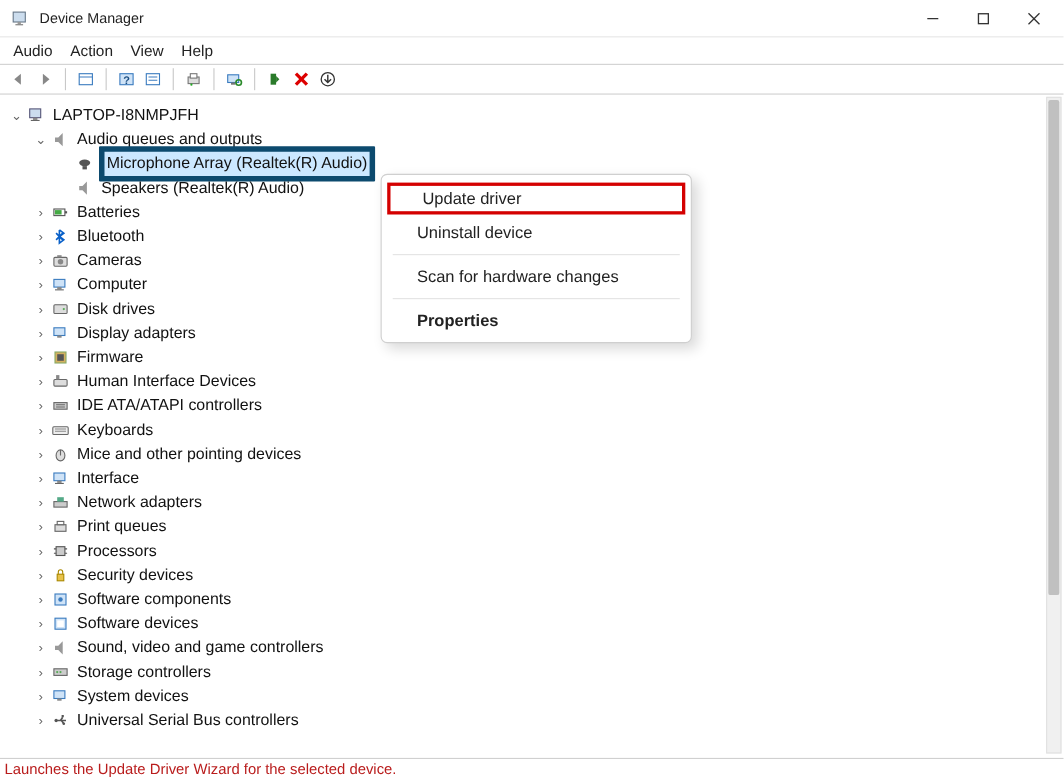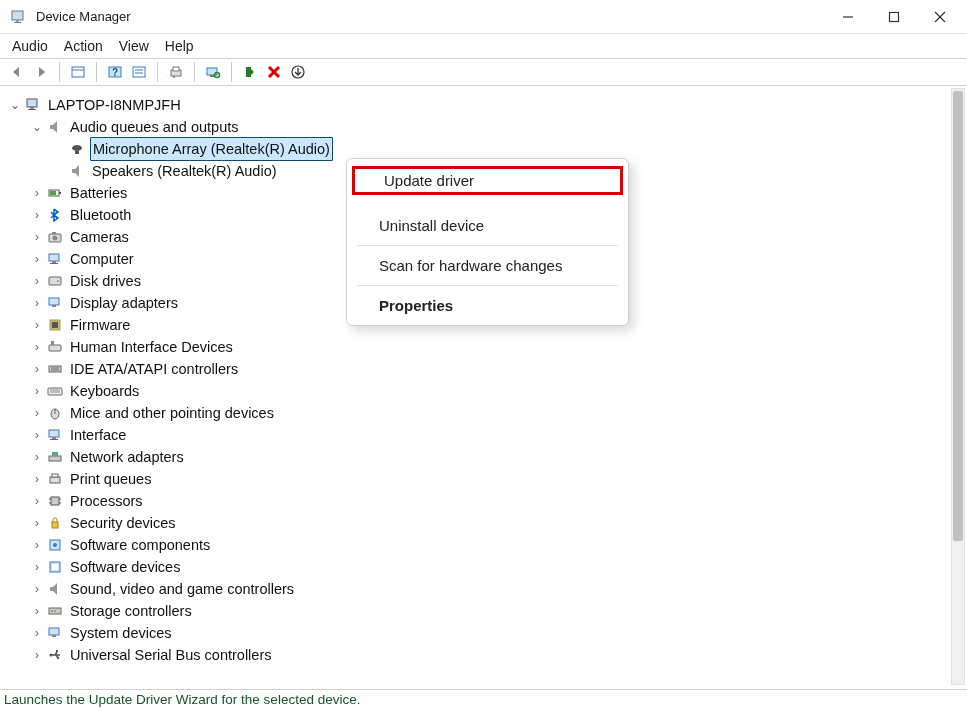--- a/index.html
+++ b/index.html
@@ -23,38 +23,38 @@
 .tb-btn { width:22px; height:22px; display:flex; align-items:center; justify-content:center; border:1px solid transparent; }
 .tb-btn svg { display:block; }
 
 
 .tree-container { position:absolute; top:88px; left:0; right:0; bottom:24px; overflow:hidden; }
 .tree { padding: 6px 0 0 8px; font-size:14.5px; color:#111; line-height: 22px; }
 .row { display:flex; align-items:center; height:22px; white-space:nowrap; }
 .exp { width:14px; text-align:center; color:#666; font-size:12px; cursor:default; user-select:none; }
 .ico { width:18px; height:18px; margin: 0 4px 0 2px; display:flex; align-items:center; justify-content:center; }
 .lbl { padding: 0 2px; }
-.sel { background:#cce8ff; border:1px solid #0c4a6e; border-radius:1px; padding:0 2px; }
+.sel { background:#cce8ff; border:5px solid #0c4a6e; border-radius:1px; padding:0 2px; }
 .indent-0 { padding-left: 0px; }
 .indent-1 { padding-left: 22px; }
 .indent-2 { padding-left: 44px; }
 
 
 .scrollbar { position:absolute; right:2px; top:88px; bottom:26px; width:14px; background:#f0f0f0; border:1px solid #e0e0e0; }
 .scrollthumb { position:absolute; top:2px; left:1px; right:1px; height:450px; background:#c0c0c0; border-radius:2px; }
 
 
-.statusbar { position:absolute; left:0; right:0; bottom:0; height:22px; border-top:1px solid #d0d0d0; font-size:13.5px; padding: 2px 4px; color:#14532d; }
+.statusbar { position:absolute; left:0; right:0; bottom:0; height:22px; border-top:1px solid #d0d0d0; font-size:13.5px; padding: 2px 4px; color:#b91c1c; }
 
 
 .ctx { position:absolute; left:346px; top:158px; width:283px; background:#fff; border:1px solid #cfcfcf; border-radius:6px; box-shadow: 5px 5px 12px rgba(0,0,0,0.15); padding: 5px 0; z-index:50; }
 .ctx-item { padding: 6px 32px; font-size:15px; color:#222; }
 .ctx-item.bold { font-weight:600; }
 .ctx-sep { height:1px; background:#e3e3e3; margin:5px 10px; }
-.ctx-item.hl { border:3px solid #d40000; padding: 3px 29px; margin: 2px 5px 16px 5px; }
+.ctx-item.hl { border:3px solid #d40000; padding: 3px 29px; margin: 2px 5px 2px 5px; }
 </style>
 </head>
 <body>
 
 <div class="titlebar">
   <span class="app-icon">
     <svg width="18" height="18" viewBox="0 0 18 18">
         <rect x="2" y="3" width="11" height="9" fill="#cde" stroke="#678"></rect>
         <rect x="6" y="12" width="3" height="2" fill="#999"></rect>
         <rect x="4" y="14" width="7" height="1" fill="#777"></rect>

